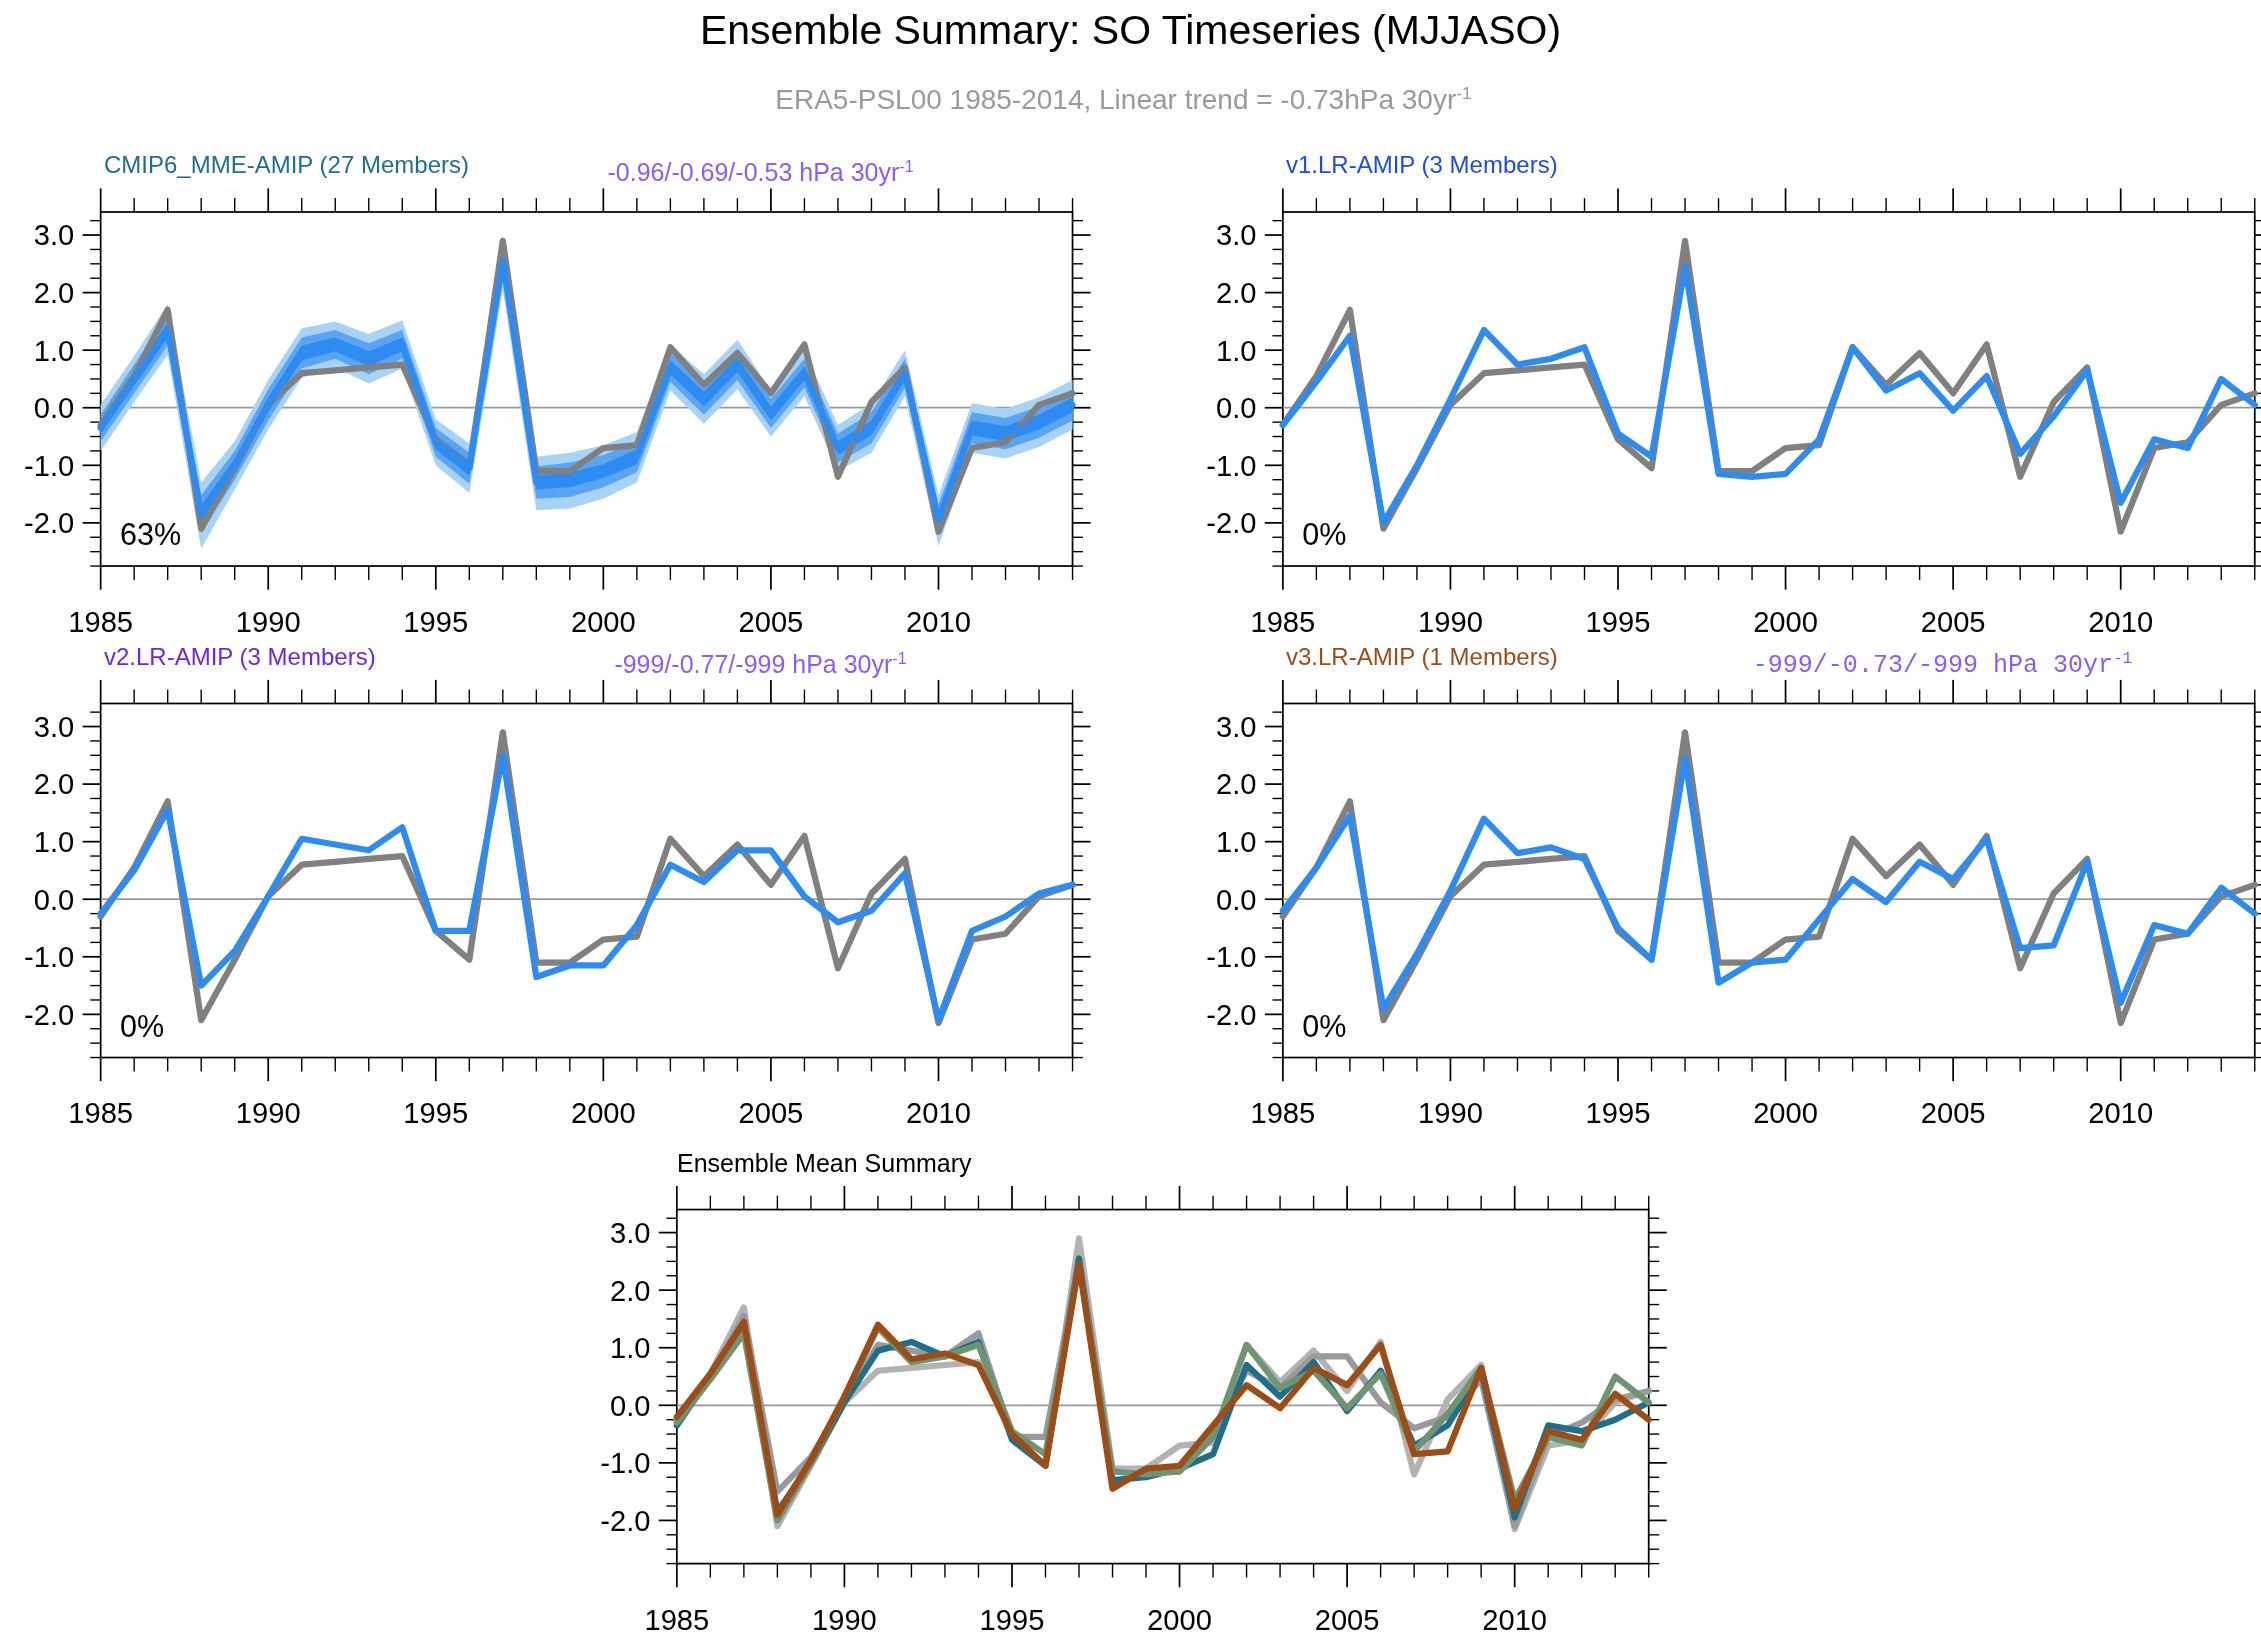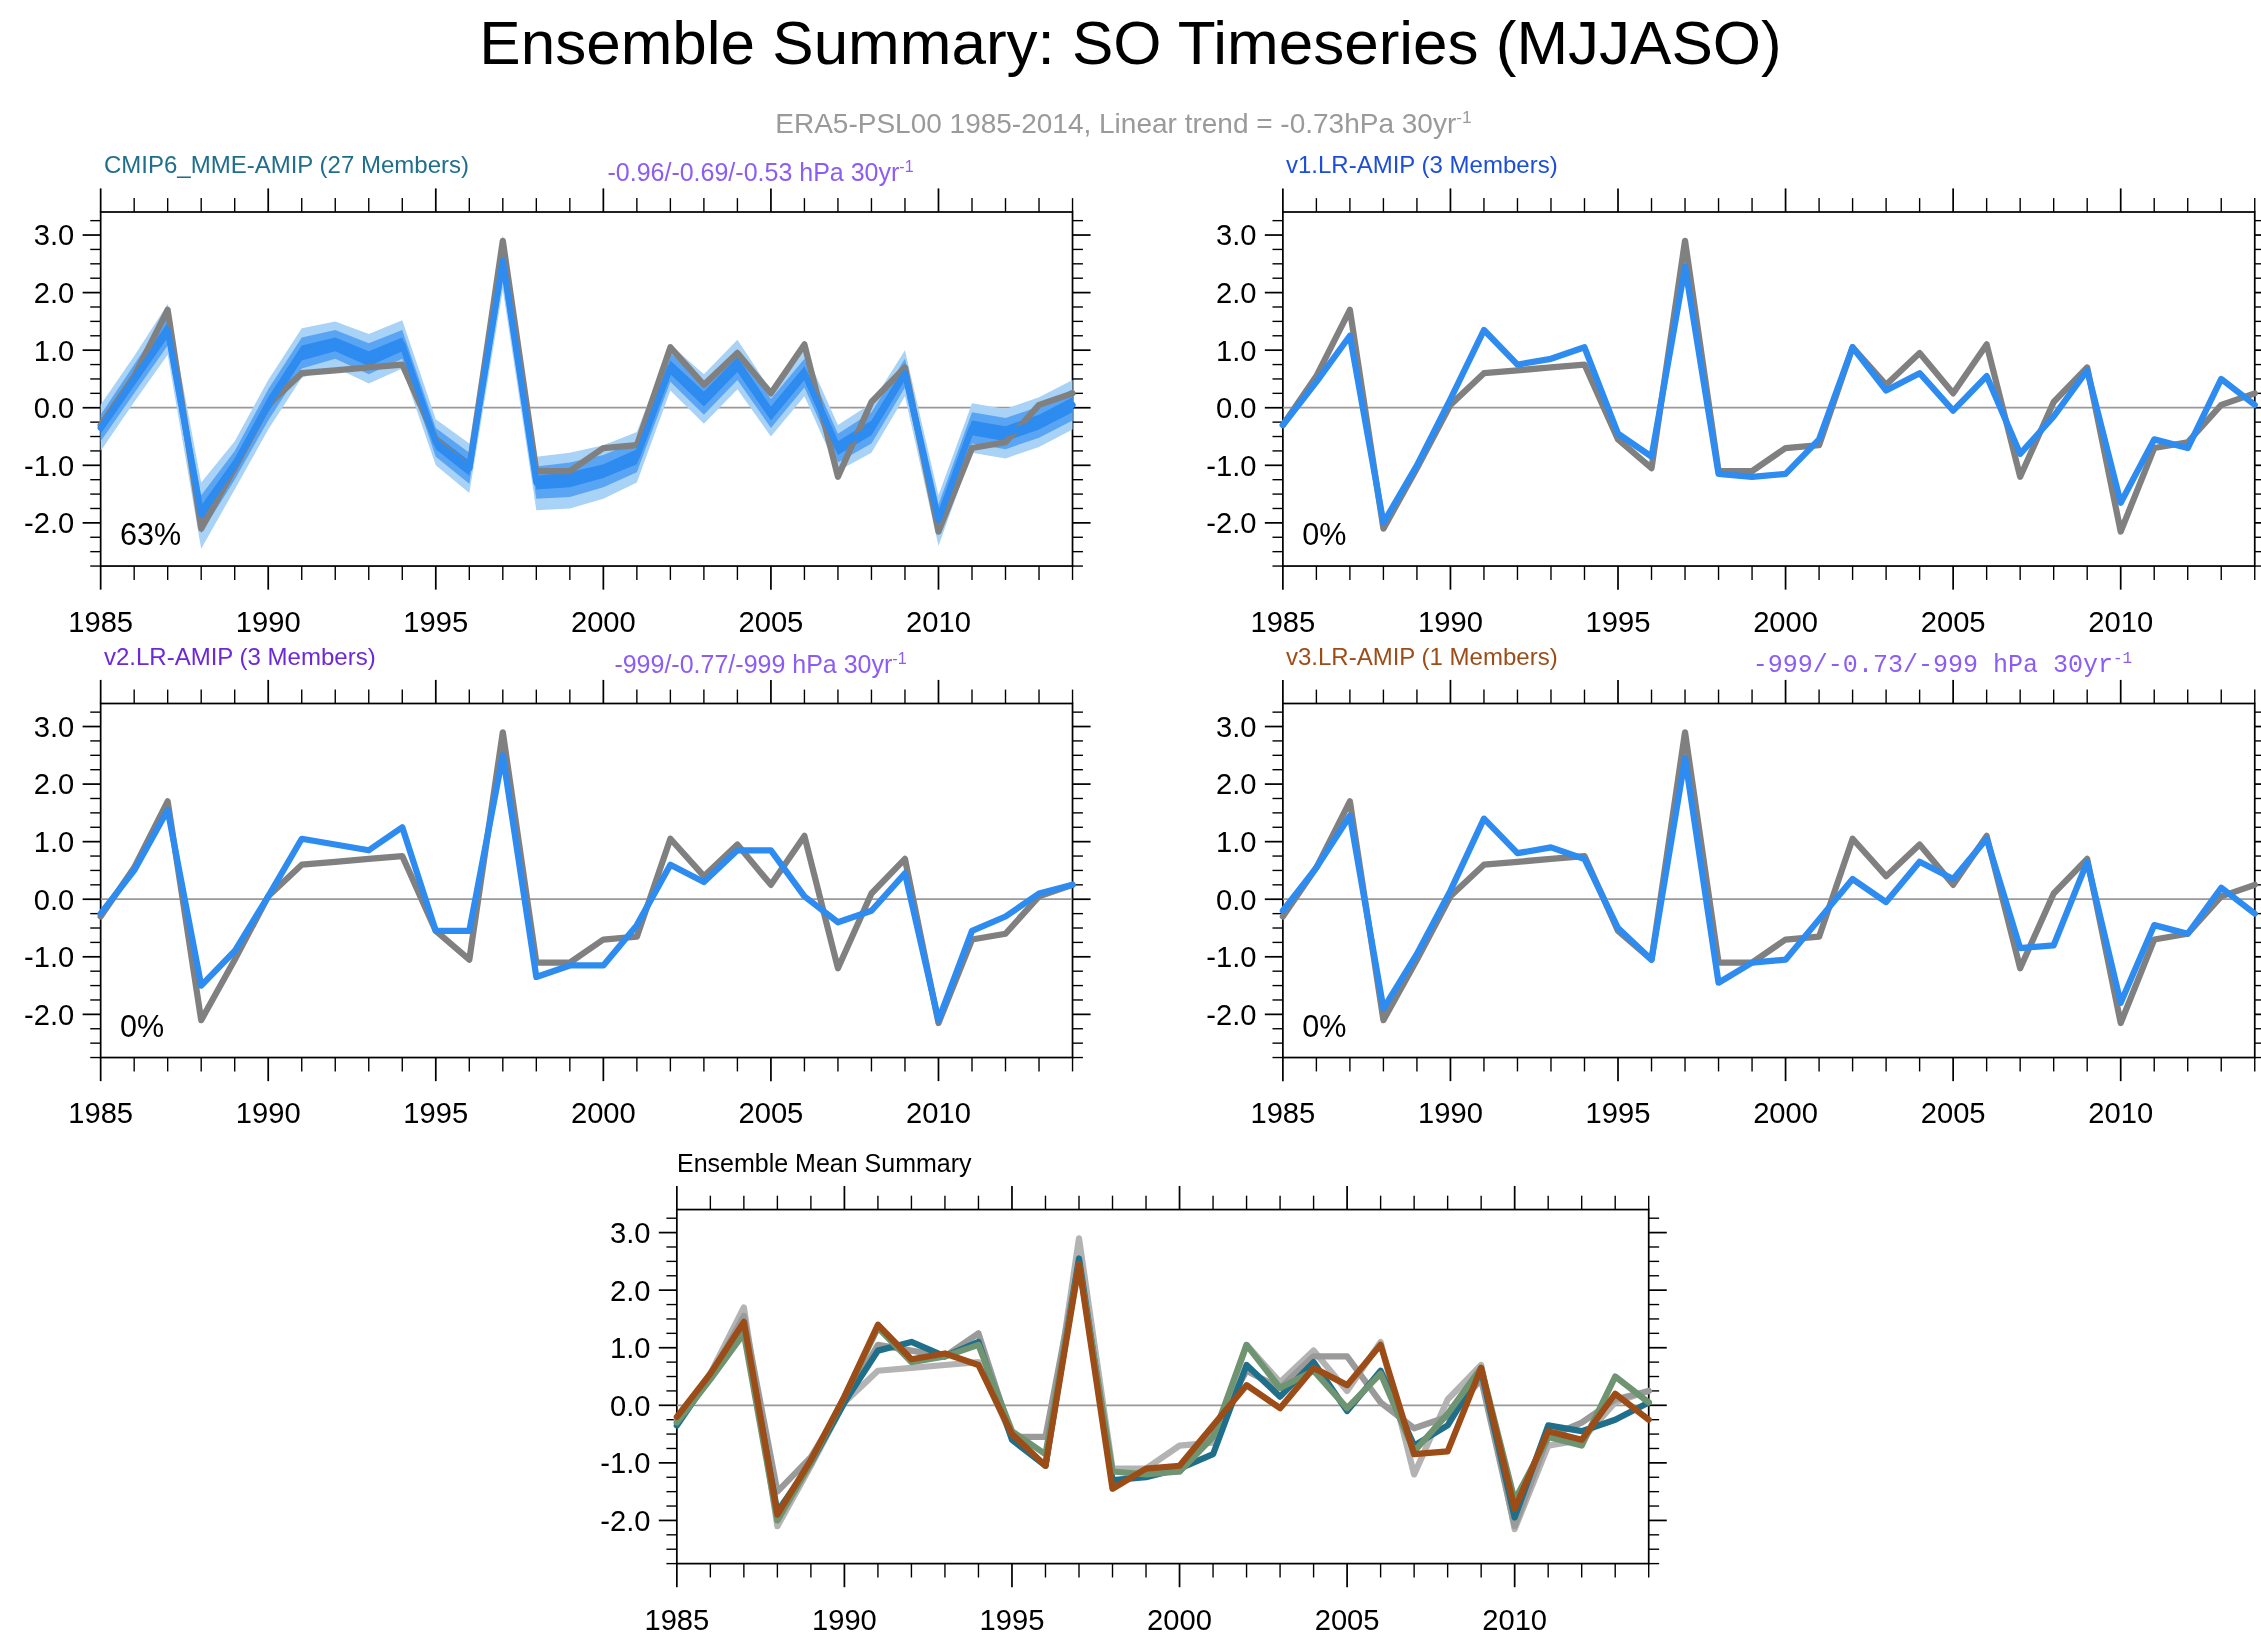--- a/index.html
+++ b/index.html
@@ -1,22 +1,22 @@
 <!DOCTYPE html>
 <html style="font-size:11px"><head>
 <meta charset="utf-8">
 <style>
   html,body{margin:0;padding:0;background:#ffffff;}
   body{width:2261px;height:1634px;position:relative;
        font-family:"Liberation Sans","DejaVu Sans",sans-serif;color:#000;overflow:hidden;}
   #figure{position:absolute;left:0;top:0;width:2261px;height:1634px;}
   .main-title{position:absolute;left:0;top:7px;width:2261px;text-align:center;
-              font-size:62px;letter-spacing:0px;color:#000;}
+              font-size:41px;letter-spacing:0px;color:#000;}
   .sub-title{position:absolute;left:0;top:83px;width:2247px;text-align:center;
-             font-size:28px;color:#9a9a9a;margin-top:24px;}
+             font-size:28px;color:#9a9a9a;}
   .sub-title .sup{font-size:17.4px;vertical-align:super;}
   .panel{position:absolute;}
   .panel-title{position:absolute;font-size:24px;white-space:nowrap;}
   .panel-trend{position:absolute;font-size:25px;color:#8b5cf6;white-space:nowrap;text-align:center;}
   .panel-trend .sup{font-size:16px;vertical-align:super;}
   .center-title{position:absolute;font-size:25px;color:#000;white-space:nowrap;}
   svg{display:block;overflow:visible;}
   text{font-family:"Liberation Sans","DejaVu Sans",sans-serif;}
 </style>
 </head>

